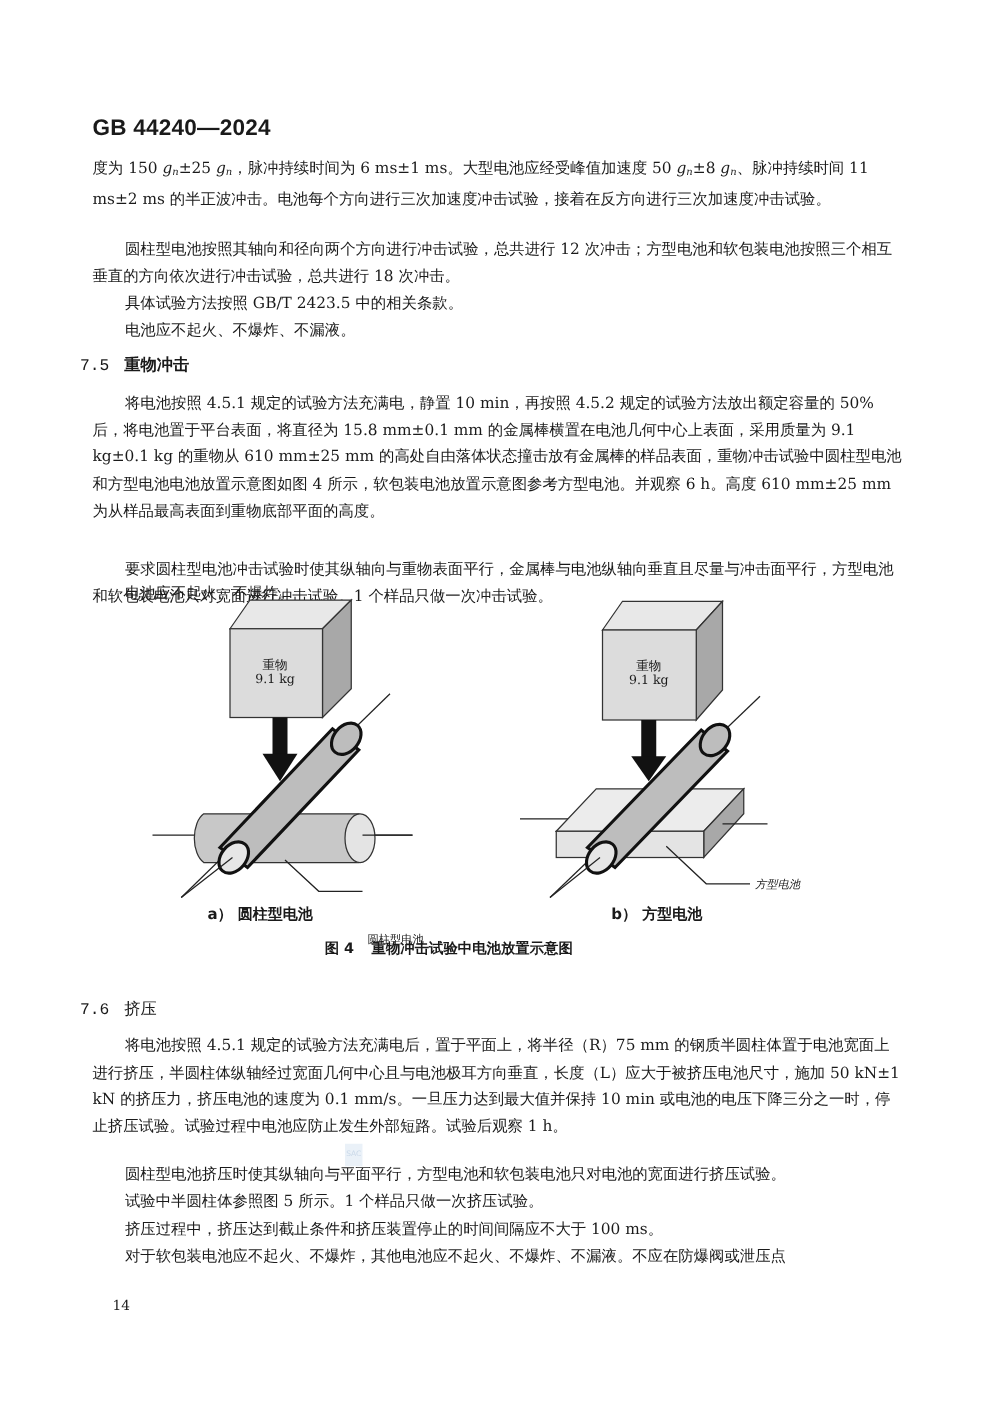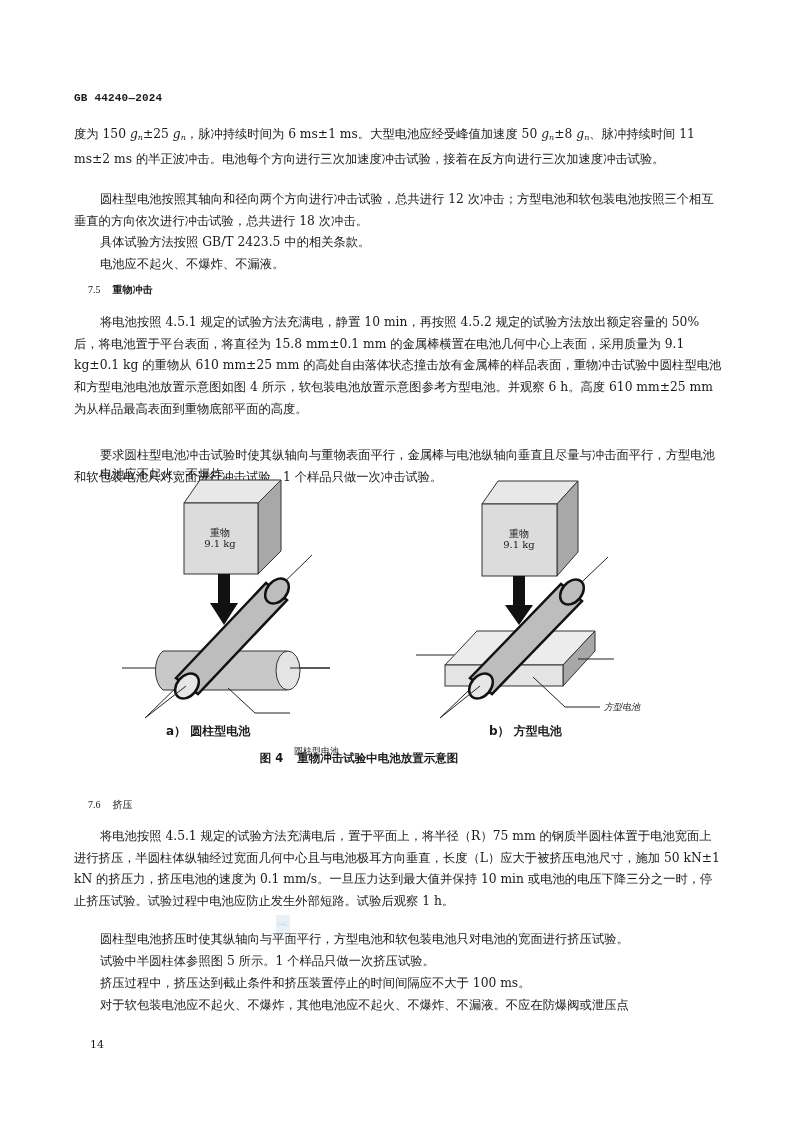--- a/index.html
+++ b/index.html
@@ -1,23 +1,23 @@
 <!DOCTYPE html>
 <html><head>
 <meta charset="utf-8">
 <style>
   html, body { margin: 0; padding: 0; background: #ffffff; }
   body { width: 794px; height: 1123px; position: relative; overflow: hidden;
          font-family: "DejaVu Serif", "Liberation Serif", serif; color: #1a1a1a; }
-  .std-id { position: absolute; left: 74px; top: 92px; font-family: Liberation Mono, monospace;
-            font-weight: bold; font-size: 11px; letter-spacing: 0.2px; }
+  .std-id { position: absolute; left: 74px; top: 92px; font-family: Liberation Sans, sans-serif;
+            font-weight: bold; font-size: 18px; letter-spacing: 0.2px; }
   .para { position: absolute; left: 74px; width: 648px; font-size: 12.3px; line-height: 21.7px; margin: 0; }
   .para.indent { text-indent: 26px; }
-  .heading { position: absolute; left: 88px; font-family: Liberation Serif, serif;
-             font-size: 10px; font-weight: normal; }
+  .heading { position: absolute; left: 64px; font-family: Liberation Mono, monospace;
+             font-size: 13px; font-weight: normal; }
   .heading .num { margin-right: 12px; }
   .heading .ttl { font-weight: bold; }
   sub { font-size: 8px; vertical-align: -2px; }
   .fig { position: absolute; }
   .fig-caption { position: absolute; top: 751px; left: 0; width: 718px; text-align: center;
                  font-family: "DejaVu Sans", "Liberation Sans", sans-serif; font-weight: bold; font-size: 11.5px; }
   .fig-caption .gap { display: inline-block; width: 14px; }
   .sub-label { position: absolute; font-family: "DejaVu Sans", "Liberation Sans", sans-serif; font-size: 12px; font-weight: bold; }
   .callout { position: absolute; font-size: 9px; font-family: "DejaVu Serif", serif; }
   .box-label { position: absolute; font-size: 10px; text-align: center; width: 60px; line-height: 11px; font-family: "DejaVu Serif", serif; }

